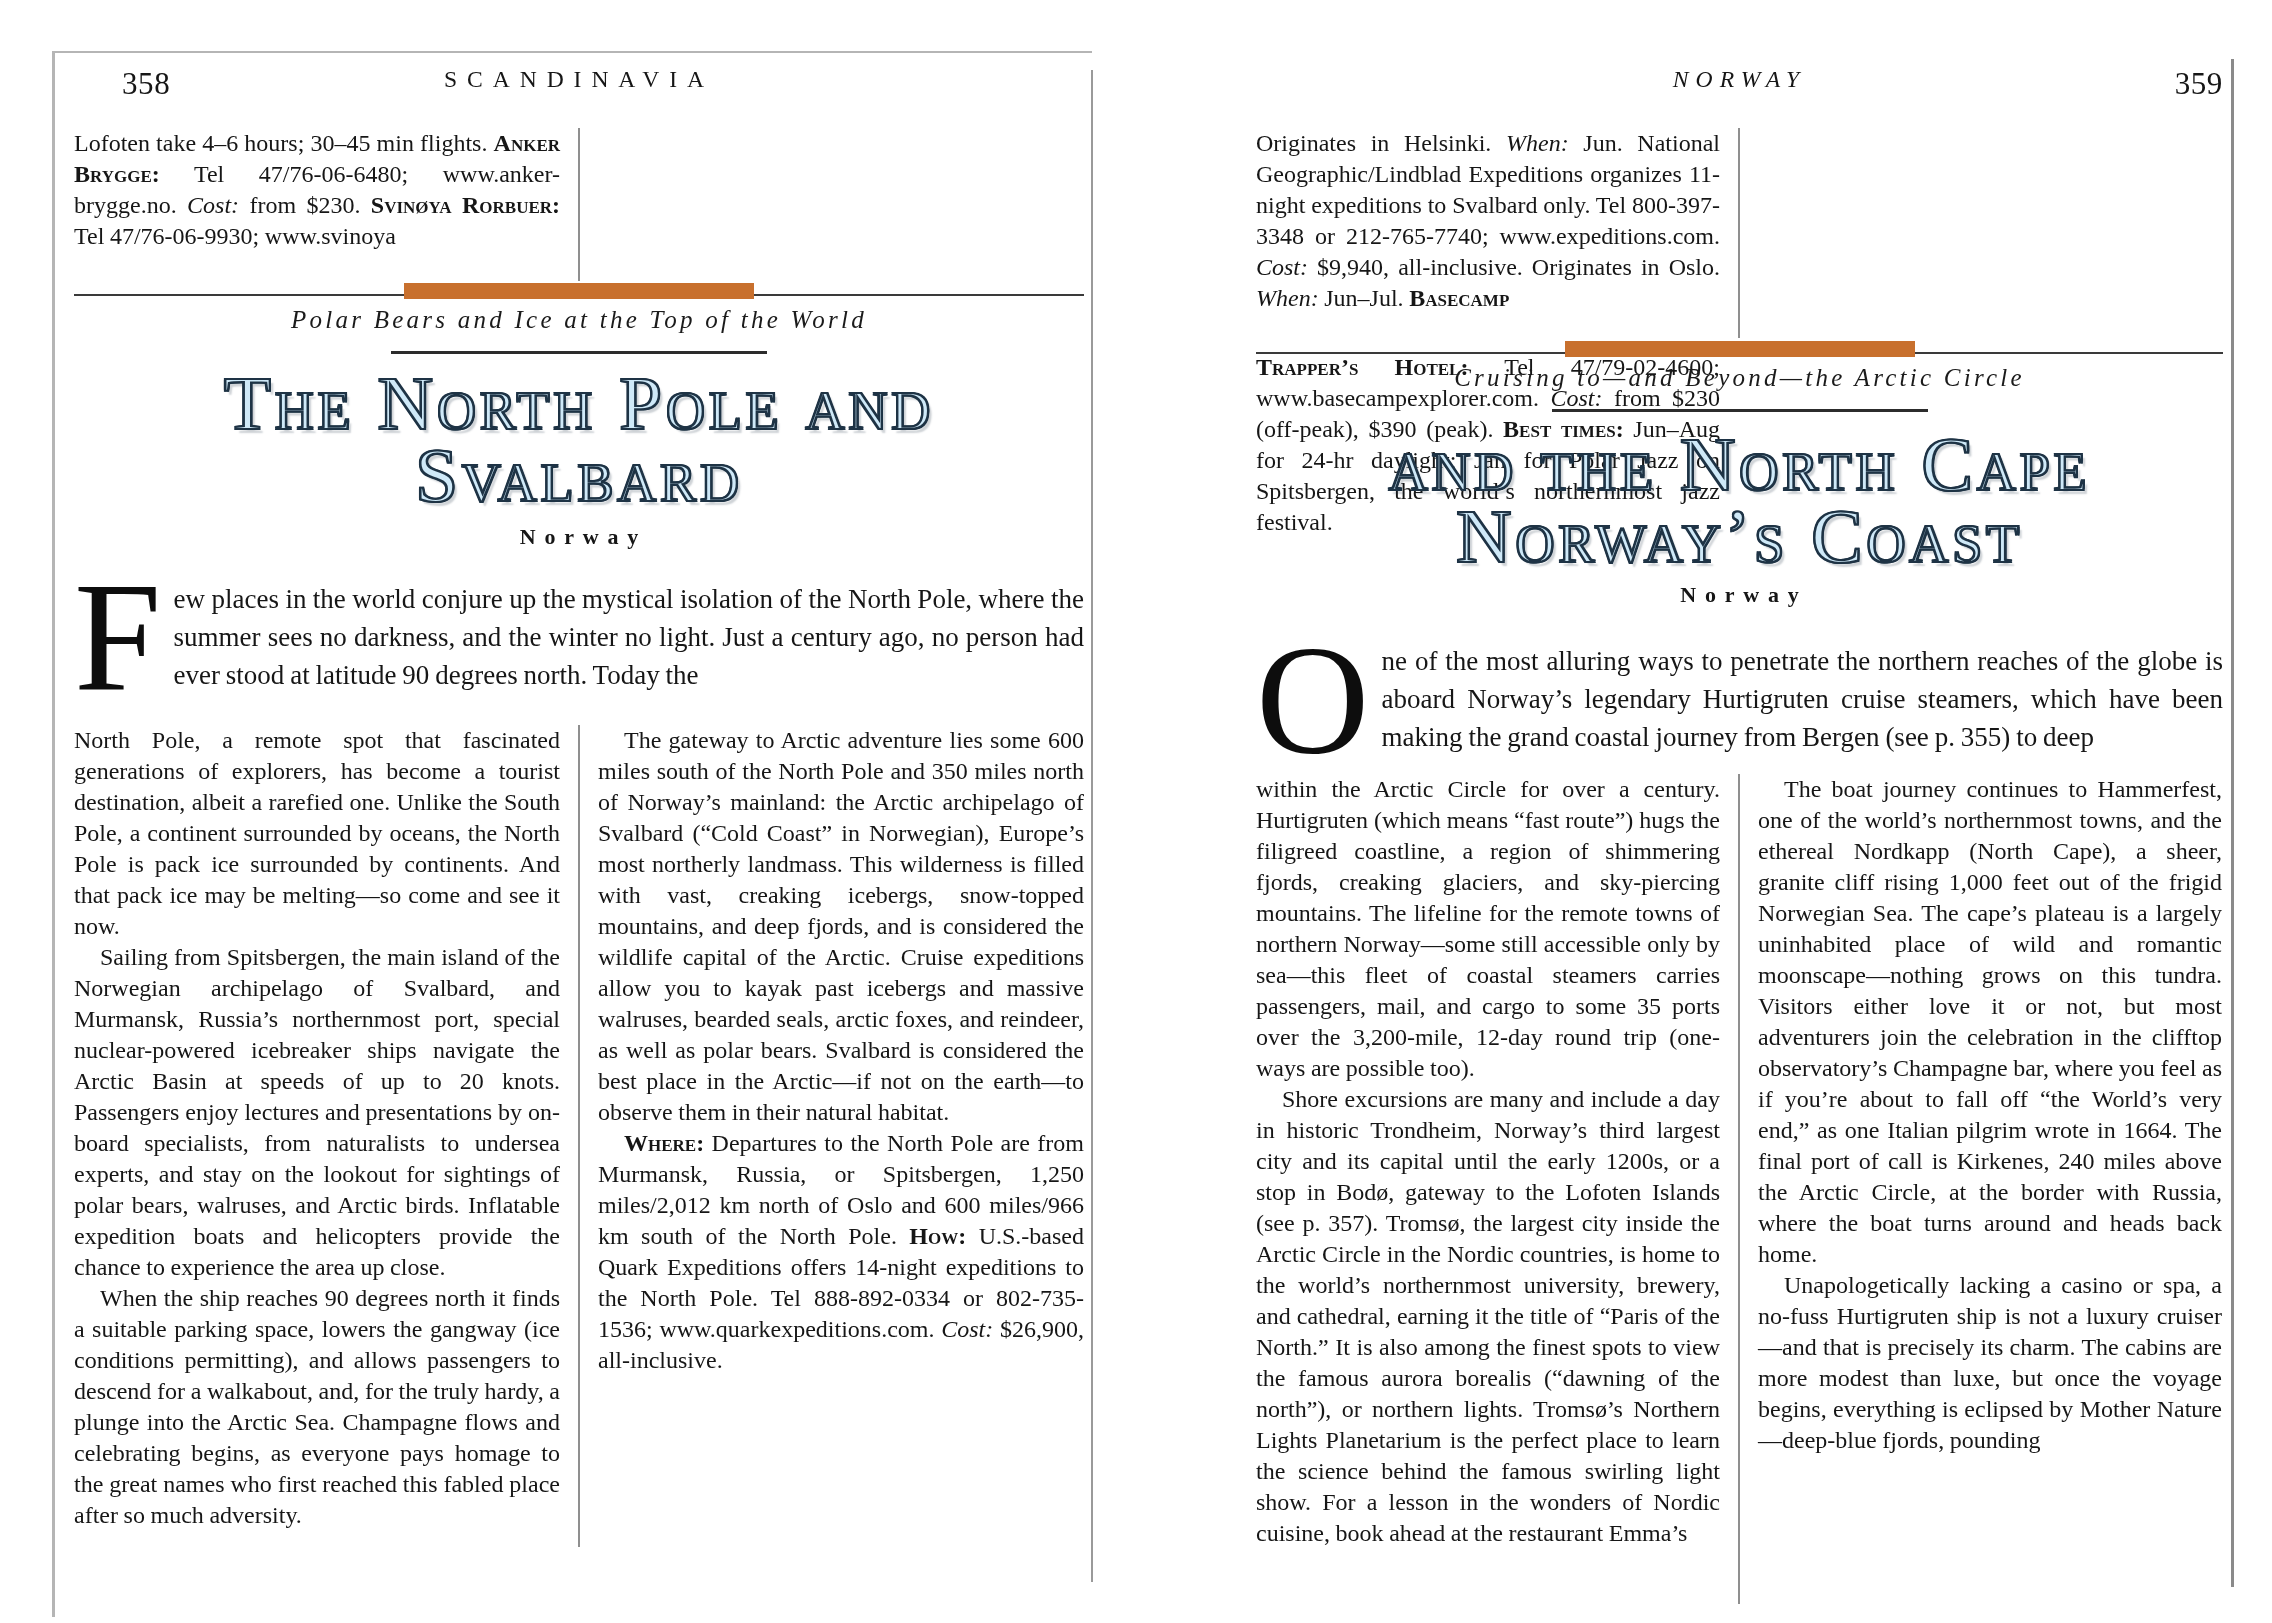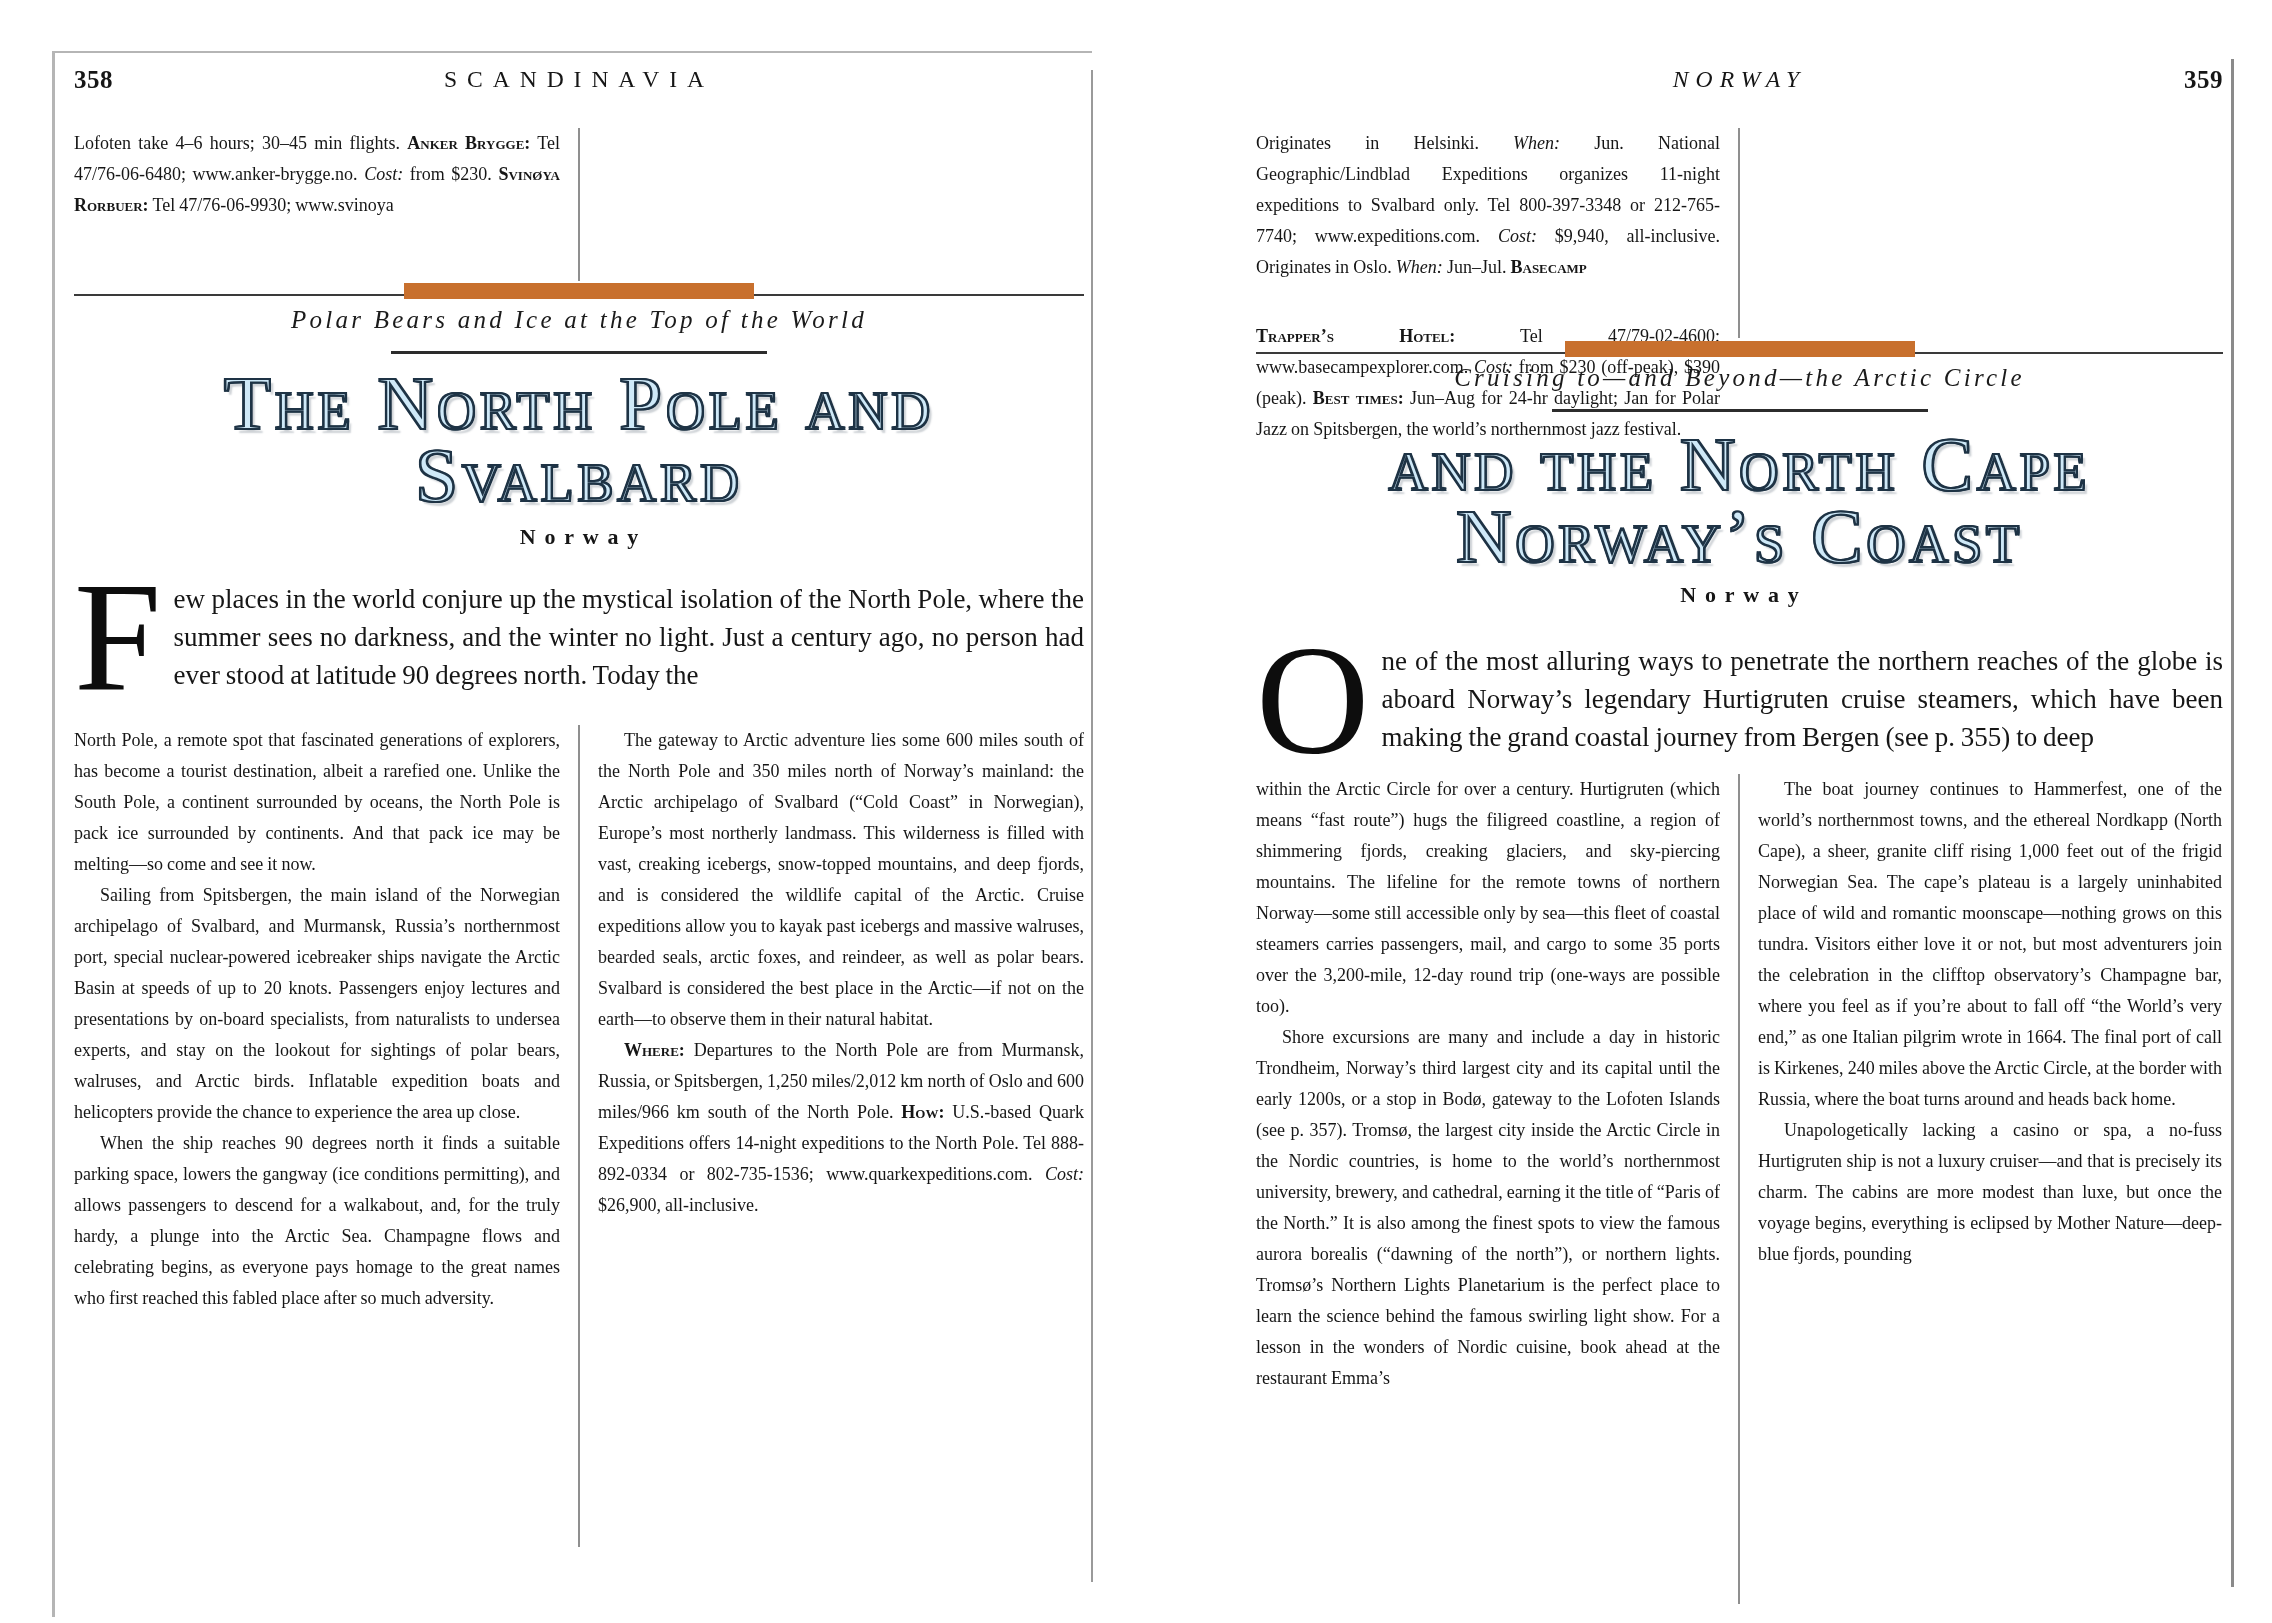--- a/index.html
+++ b/index.html
@@ -6,27 +6,27 @@
   body{
     width:2273px;height:1623px;position:relative;background:#ffffff;
     font-family:"Liberation Serif", serif;color:#161616;
     -webkit-font-smoothing:antialiased;
   }
   .page{position:absolute;top:0;height:1623px;}
   #pageL{left:74px;width:1010px;}
   #pageR{left:1256px;width:967px;}
 
   .hdr{position:absolute;top:66px;left:0;width:100%;height:37px;}
-  .pagenum{position:absolute;top:0;font-weight:bold;font-size:25px;letter-spacing:.02em;}
+  .pagenum{position:absolute;top:0;font-weight:normal;font-size:31px;letter-spacing:.02em;margin-left:48px;}
   .pagenum.pl{left:0;} .pagenum.pr{right:0;}
   .runhead{position:absolute;top:0;left:0;width:100%;text-align:center;font-size:23.6px;letter-spacing:.42em;}
   #pageR .runhead{font-style:italic;letter-spacing:.3em;}
 
   .topcols,.cols{position:absolute;left:0;display:flex;gap:38px;}
-  .col{text-align:justify;font-size:18px;line-height:31px;word-spacing:-0.4px;}
+  .col{text-align:justify;font-size:24px;line-height:31px;word-spacing:-0.4px;}
   .colL{width:486px;}
   .colR{width:464px;}
   .col p{margin:0;}
   .col p.indent{text-indent:26px;}
   .sc{font-variant:small-caps;font-weight:bold;}
   .it{font-style:italic;}
 
   .vline{position:absolute;width:1.7px;background:#8f8f8f;}
 
   .secdiv{position:absolute;left:0;width:100%;height:15.7px;}

